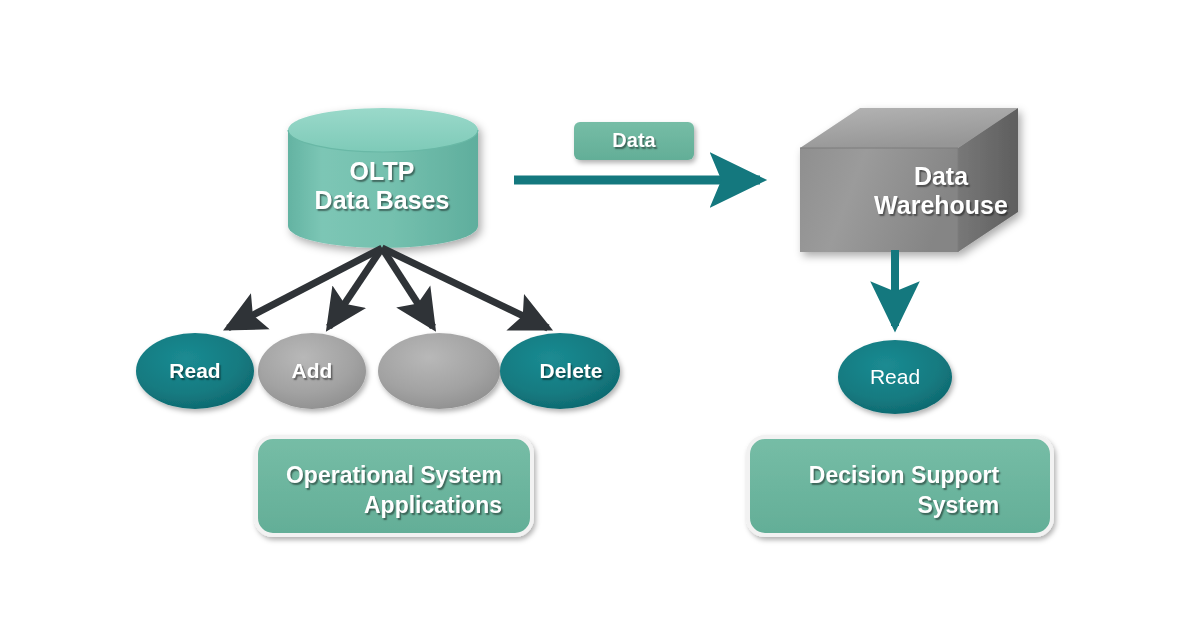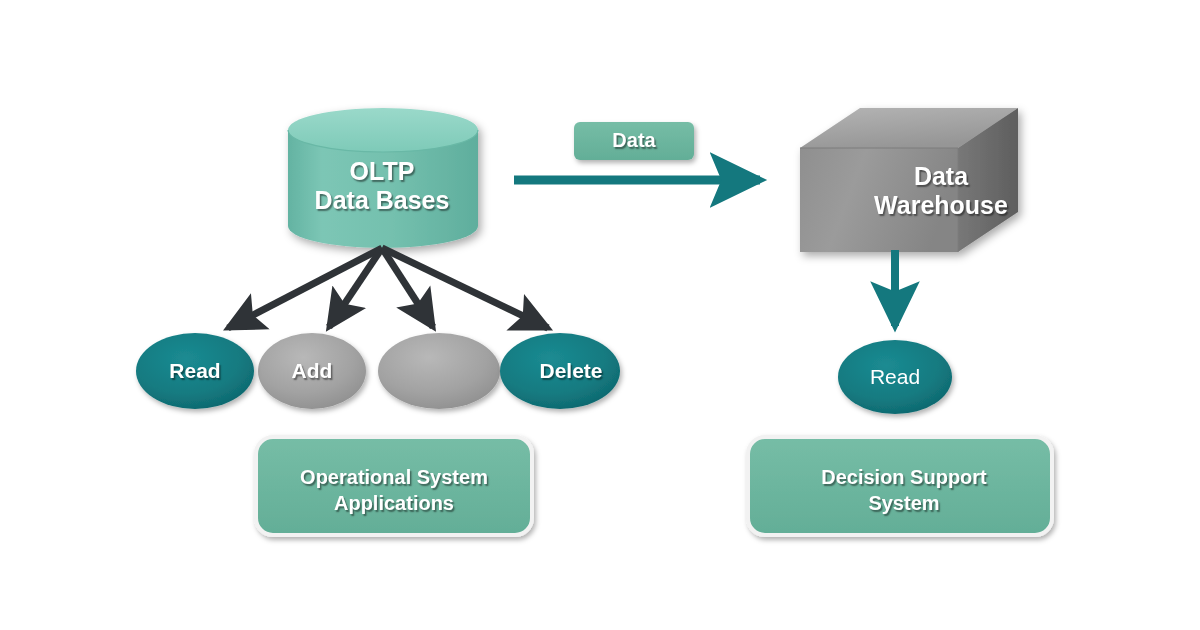--- a/index.html
+++ b/index.html
@@ -65,21 +65,21 @@
   #e1-label { left: 259px; top: 352px; width: 106px; height: 38px; }
   #e2-label { left: 378px; top: 352px; width: 122px; height: 38px; }
   #e3-label { left: 500px; top: 352px; width: 120px; height: 38px; margin-left: 11px; }
   #e4-label {
     left: 838px; top: 358px; width: 114px; height: 38px;
     font-size: 21px; font-weight: normal;
   }
 
   
   .box-label {
-    font-size: 20px; font-weight: bold; line-height: 1.32;
+    font-size: 23px; font-weight: bold; line-height: 1.32; text-align: right;
   }
   #b0-label { left: 256px; top: 444px; width: 276px; height: 92px; }
   #b1-label { left: 752px; top: 444px; width: 304px; height: 92px; }
 </style>
 </head>
 <body>
 
 <div id="diagram">
 
   <svg id="canvas" viewBox="0 0 1200 630">

